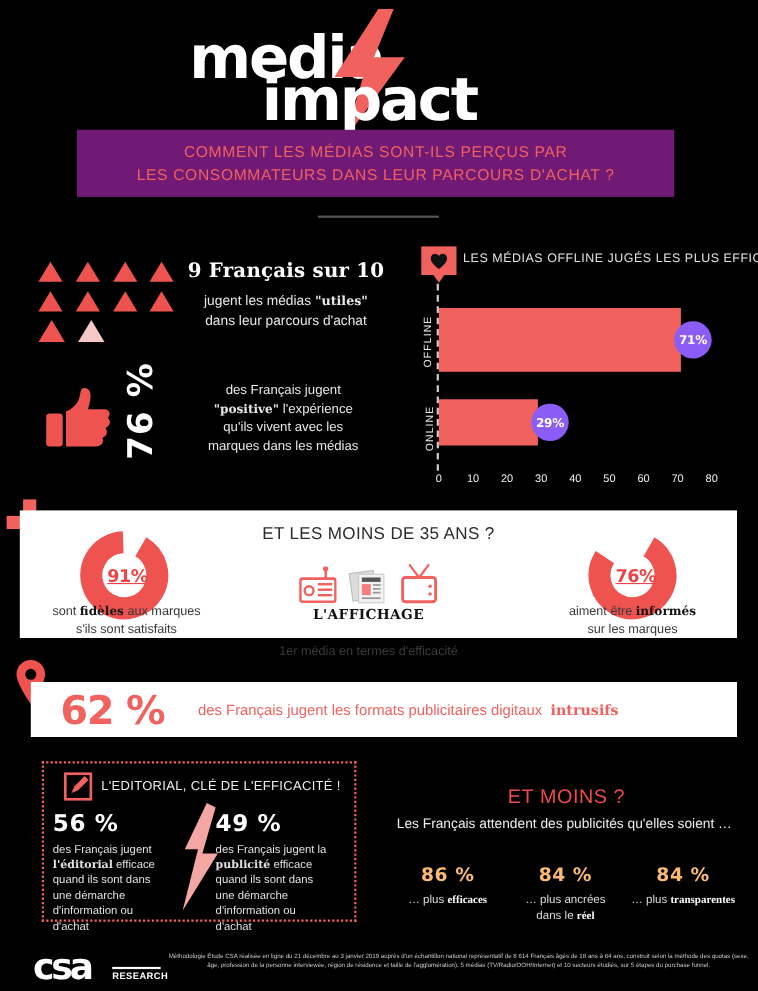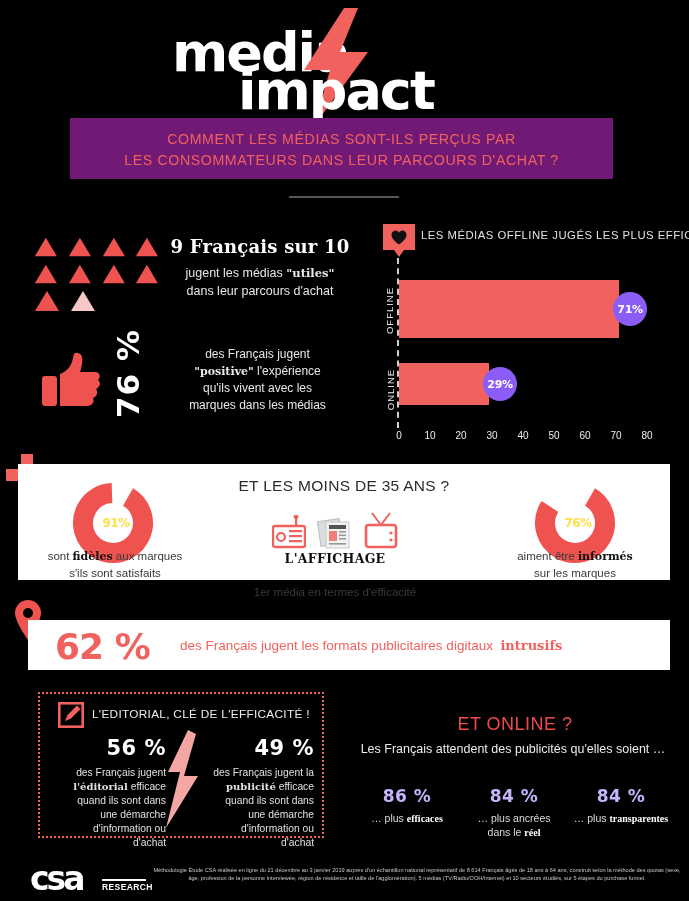--- a/index.html
+++ b/index.html
@@ -72,22 +72,22 @@
   .tick{position:absolute;font-size:10px;color:#efefef;top:172px;text-align:center;width:20px;}
 
   
   .plus{position:absolute;left:4px;top:452px;width:46px;height:46px;}
   .panel35{position:absolute;left:18px;top:464px;width:652px;height:116px;background:#fff;}
   .p35-title{position:absolute;left:0;right:0;top:13px;text-align:center;
     font-size:15.5px;color:#2b2b2b;letter-spacing:.3px;}
   .donut{position:absolute;width:82px;height:82px;}
   .donut .pctlabel{position:absolute;left:0;top:0;width:82px;height:82px;
     display:flex;align-items:center;justify-content:center;
-    font-size:12px;font-weight:bold;color:#fde047;font-family:"DejaVu Sans",sans-serif;
-    letter-spacing:-.5px;padding-left:6px;box-sizing:border-box;}
+    font-size:16px;font-weight:bold;color:#ef4444;font-family:"DejaVu Sans",sans-serif;
+    letter-spacing:-.5px;padding-left:6px;box-sizing:border-box;text-decoration:underline;}
   .donutcap{position:absolute;text-align:center;font-size:11.5px;color:#3a3a3a;line-height:16px;}
   .donutcap b{font-family:"DejaVu Serif",serif;font-size:11px;color:#111;}
   .medias{position:absolute;left:270px;top:505px;width:130px;height:44px;
     display:flex;align-items:flex-end;justify-content:center;gap:11px;}
   .aff-title{position:absolute;left:255px;top:551px;width:160px;text-align:center;
     font-size:12.5px;font-weight:bold;color:#111;font-family:"DejaVu Serif",serif;
     letter-spacing:.3px;}
   .aff-sub{position:absolute;left:235px;top:566px;width:200px;text-align:center;
     font-size:11.5px;color:#3a3a3a;margin-top:20px;}
 
@@ -99,33 +99,33 @@
   .t62{position:absolute;left:180px;top:638px;font-size:13.5px;color:#f1615e;}
   .t62 b{font-family:"DejaVu Serif",serif;font-size:13px;}
 
   
   .editbox{position:absolute;left:38px;top:692px;width:282px;height:142px;
     border:2px dotted #f1615e;}
   .pen{position:absolute;left:58px;top:702px;width:26px;height:26px;}
   .edit-title{position:absolute;left:92px;top:707px;font-size:11.8px;color:#ededed;
     letter-spacing:.3px;}
   .edit-bolt{position:absolute;left:164px;top:730px;width:36px;height:98px;}
-  .ecol{position:absolute;width:118px;text-align:right;}
+  .ecol{position:absolute;width:118px;text-align:left;}
   .ecol .num{font-size:21px;font-weight:bold;color:#fff;font-family:"DejaVu Sans",sans-serif;
     letter-spacing:.5px;}
   .ecol .desc{margin-top:6px;font-size:10.3px;color:#e0e0e0;line-height:14px;}
   .ecol .desc b{font-family:"DejaVu Serif",serif;font-size:10px;}
 
   
   .demain-title{position:absolute;left:350px;top:714px;width:330px;text-align:center;
     font-size:18px;color:#ef4a4a;letter-spacing:.5px;}
   .demain-sub{position:absolute;left:338px;top:742px;width:350px;text-align:center;
     font-size:12.5px;color:#ededed;}
   .dcol{position:absolute;width:118px;text-align:center;}
-  .dcol .num{font-size:17px;font-weight:bold;color:#c4b5fd;font-family:"DejaVu Sans",sans-serif;
+  .dcol .num{font-size:17px;font-weight:bold;color:#fdba74;font-family:"DejaVu Sans",sans-serif;
     letter-spacing:.5px;}
   .dcol .lab{margin-top:5px;font-size:10.5px;color:#dcdcdc;line-height:14px;}
   .dcol .lab b{font-family:Liberation Serif, serif;font-size:10px;color:#fff;}
 
   
   .csa{position:absolute;left:30px;top:862px;width:115px;height:36px;}
   .csa .word{font-size:33px;font-weight:bold;color:#fff;font-family:"DejaVu Sans",sans-serif;
     letter-spacing:-3px;line-height:33px;}
   .csa .research{position:absolute;left:72px;top:20px;font-size:8.5px;font-weight:bold;
     color:#fff;letter-spacing:.4px;}
@@ -343,21 +343,21 @@
     <div class="desc">
       <div>des Français jugent la</div>
       <div><b>publicité</b><span> efficace</span></div>
       <div>quand ils sont dans</div>
       <div>une démarche</div>
       <div>d'information ou</div>
       <div>d'achat</div>
     </div>
   </div>
 
-  <div class="demain-title">ET ONLINE ?</div>
+  <div class="demain-title">ET MOINS ?</div>
   <div class="demain-sub">Les Français attendent des publicités qu'elles soient …</div>
 
   <div class="dcol" style="left:348px;top:786px;">
     <div class="num">86 %</div>
     <div class="lab">
       <span>… plus </span><b>efficaces</b>
     </div>
   </div>
 
   <div class="dcol" style="left:455px;top:786px;">

